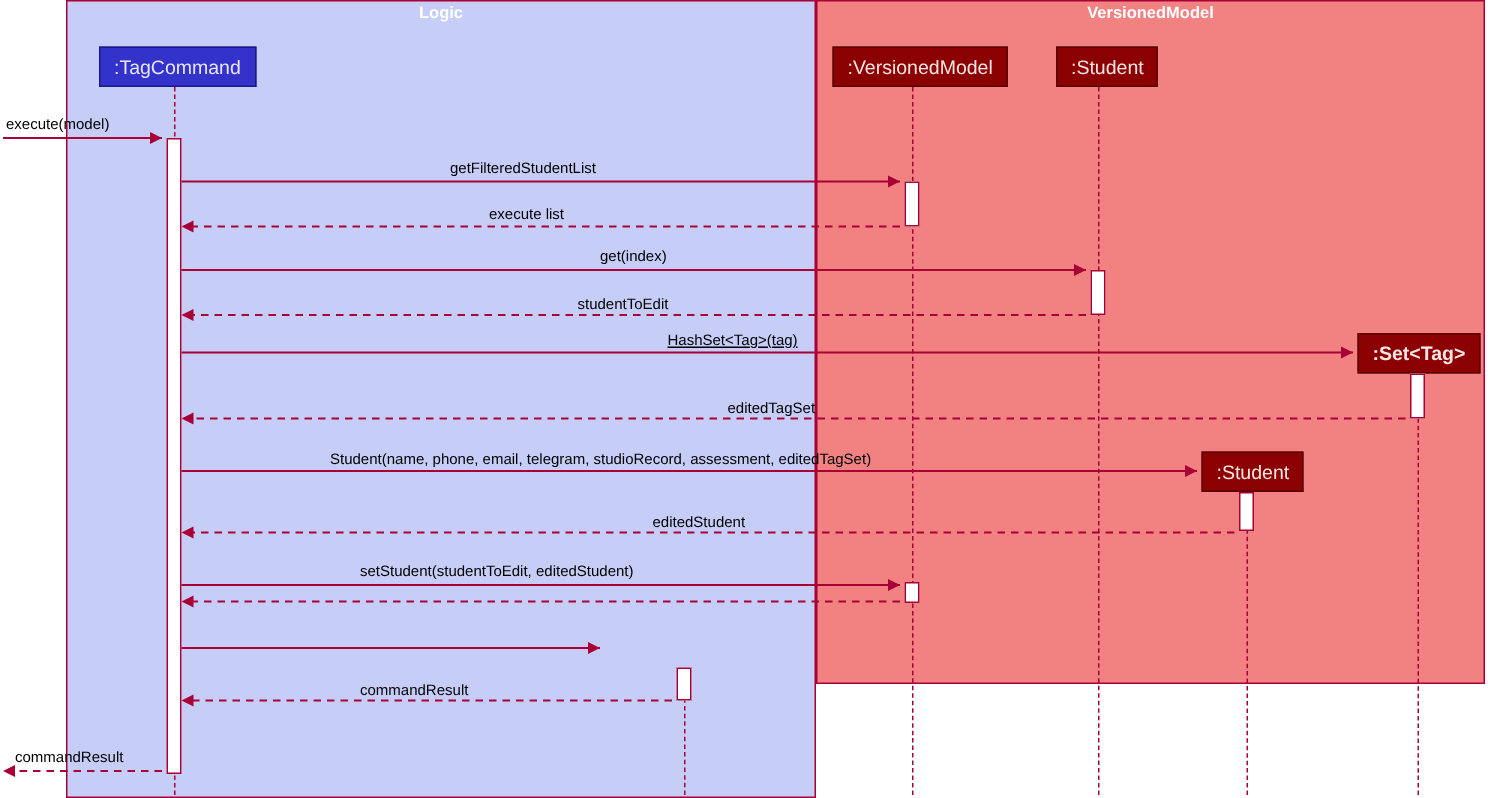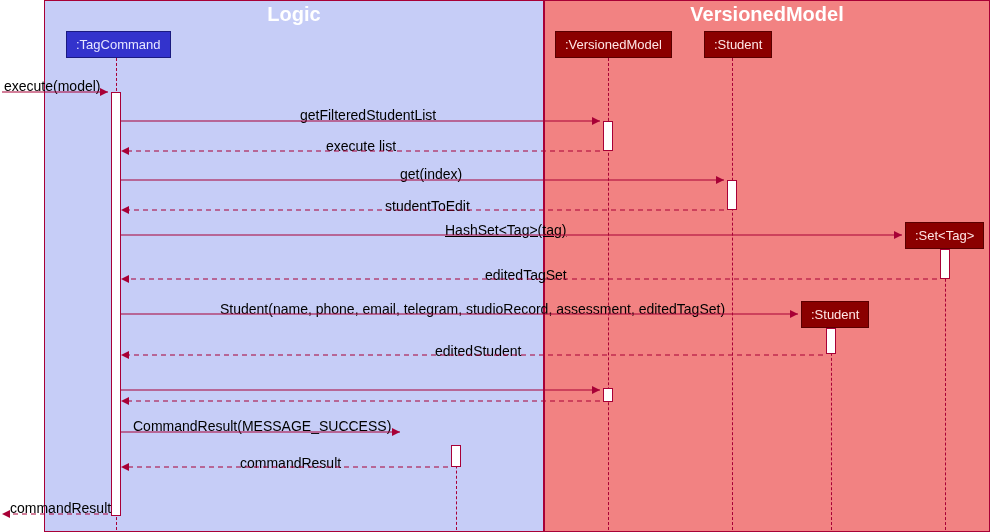--- a/index.html
+++ b/index.html
@@ -24,32 +24,32 @@
     top: 0;
     width: 500px;
     height: 532px;
     border-color: #a80036;
     background: #c6cdf7;
   }
   .frame-versioned {
     left: 544px;
     top: 0;
     width: 446px;
-    height: 532px;
+    height: 456px;
     border-color: #a80036;
     background: #f28282;
   }
   .frame-title {
     position: absolute;
     top: 2px;
     left: 0;
     right: 0;
     text-align: center;
     color: #fff;
-    font-size: 20px;
+    font-size: 11px;
     font-weight: bold;
   }
   .participant {
     position: absolute;
     padding: 5px 9px;
     color: #fff;
     font-size: 13px;
     border: 1.5px solid;
     box-sizing: border-box;
     white-space: nowrap;
@@ -71,21 +71,21 @@
   }
   .activation {
     position: absolute;
     width: 10px;
     background: #fff;
     border: 1px solid #a80036;
     box-sizing: border-box;
   }
   .msg-text {
     position: absolute;
-    font-size: 14px;
+    font-size: 10px;
     color: #000;
     white-space: nowrap;
   }
   svg.arrows {
     position: absolute;
     left: 0;
     top: 0;
     width: 992px;
     height: 532px;
     pointer-events: none;
@@ -113,21 +113,21 @@
   <div class="frame frame-logic">
     <div class="frame-title">Logic</div>
   </div>
   <div class="frame frame-versioned">
     <div class="frame-title">VersionedModel</div>
   </div>
 
   <div class="participant p-red" style="left:555px; top:31px;">:VersionedModel</div>
   <div class="participant p-blue" style="left:66px; top:31px;">:TagCommand</div>
   <div class="participant p-red" style="left:704px; top:31px;">:Student</div>
-  <div class="participant p-red" style="left:905px; top:222px;">:Set&lt;Tag&gt;</div>
+  <div class="participant p-red" style="left:905px; top:222px;font-weight:bold;">:Set&lt;Tag&gt;</div>
   <div class="participant p-red" style="left:801px; top:301px;">:Student</div>
 
   <div class="lifeline" style="left:116px; top:58px; height:472px;"></div>
   <div class="lifeline" style="left:608px; top:58px; height:472px;"></div>
   <div class="lifeline" style="left:732px; top:58px; height:472px;"></div>
   <div class="lifeline" style="left:945px; top:249px; height:281px;"></div>
   <div class="lifeline" style="left:831px; top:328px; height:202px;"></div>
   <div class="lifeline" style="left:456px; top:445px; height:85px;"></div>
 
   <div class="activation" style="left:111px; top:92px; height:424px;"></div>
@@ -140,21 +140,21 @@
 
   <div class="msg-text" style="left:4px; top:78px;">execute(model)</div>
   <div class="msg-text" style="left:300px; top:107px;">getFilteredStudentList</div>
   <div class="msg-text" style="left:326px; top:138px;">execute list</div>
   <div class="msg-text" style="left:400px; top:166px;">get(index)</div>
   <div class="msg-text" style="left:385px; top:198px;">studentToEdit</div>
   <div class="msg-text" style="left:445px; top:222px;text-decoration:underline;">HashSet&lt;Tag&gt;(tag)</div>
   <div class="msg-text" style="left:485px; top:267px;">editedTagSet</div>
   <div class="msg-text" style="left:220px; top:301px;">Student(name, phone, email, telegram, studioRecord, assessment, editedTagSet)</div>
   <div class="msg-text" style="left:435px; top:343px;">editedStudent</div>
-  <div class="msg-text" style="left:133px; top:418px;">CommandResult(MESSAGE_SUCCESS)</div>
+  <div class="msg-text" style="left:240px; top:376px;">setStudent(studentToEdit, editedStudent)</div>
   <div class="msg-text" style="left:240px; top:455px;">commandResult</div>
   <div class="msg-text" style="left:10px; top:500px;">commandResult</div>
 
   <svg class="arrows">
 
     <line x1="2" y1="92" x2="108" y2="92" class="solid-line"></line>
     <polygon class="arrowhead" points="108,92 100,88 100,96"></polygon>
 
     <line x1="121" y1="121" x2="600" y2="121" class="solid-line"></line>
     <polygon class="arrowhead" points="600,121 592,117 592,125"></polygon>

